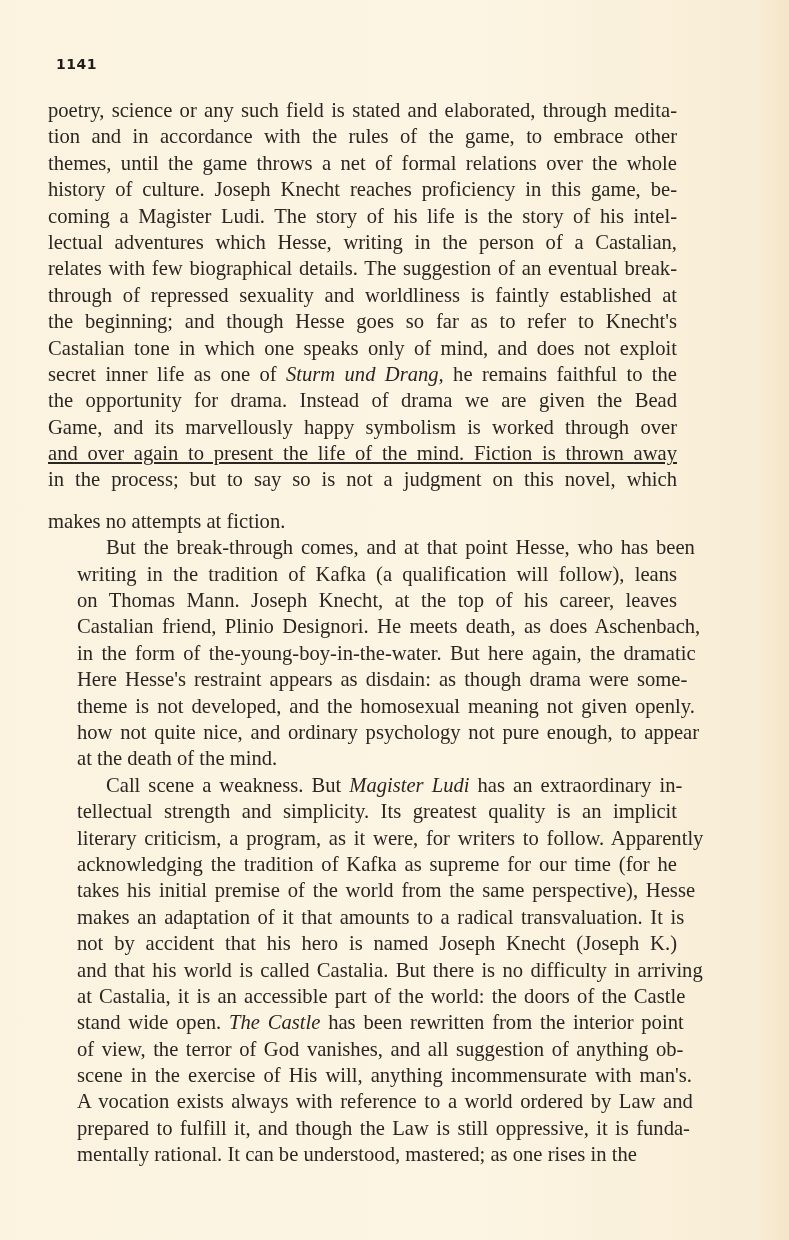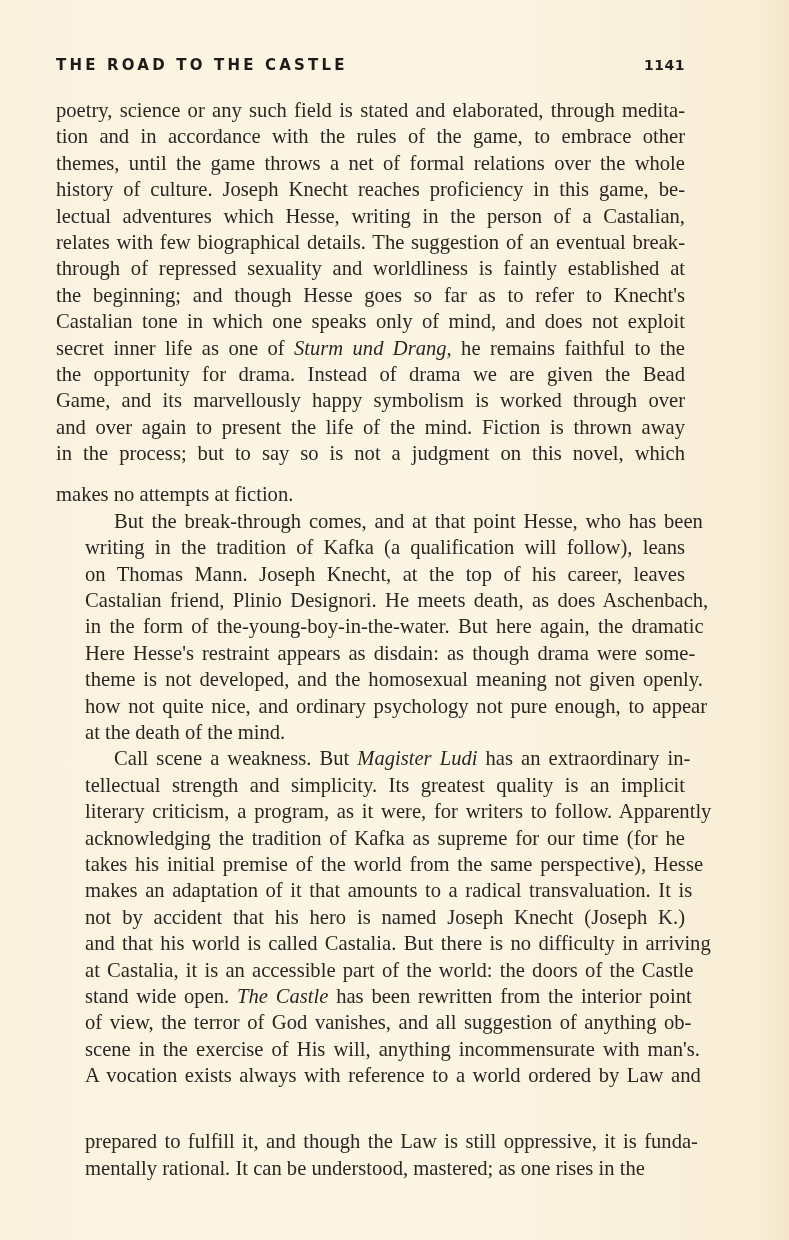--- a/index.html
+++ b/index.html
@@ -36,21 +36,21 @@
     }
     .running-title {
       letter-spacing: 3.2px;
     }
     .page-number {
       letter-spacing: 0.5px;
       font-size: 14px;
     }
     .body-text {
       position: absolute;
-      left: 56px;
+      left: 48px;
       top: 97px;
       width: 629px;
       font-size: 20.6px;
       line-height: 26.4px;
       text-align: justify;
     }
     .para {
       margin: 0;
       text-align: justify;
       hyphens: none;
@@ -70,39 +70,39 @@
     }
     em {
       font-style: italic;
     }
   </style>
 </head>
 <body>
 
 <div class="page">
   <div class="running-head">
-    <span class="running-title">THE ROAD TO THE CASTLE</span>
     <span class="page-number">1141</span>
   </div>
 
   <div class="body-text" id="body-text">
       <div class="para">
         <span class="line" style="white-space: nowrap; display: block; word-spacing: 0px;"><span>poetry, science or any such field is stated and elaborated, through medita-</span></span>
         <span class="line" style="white-space: nowrap; display: block; word-spacing: 0px;"><span>tion and in accordance with the rules of the game, to embrace other</span></span>
         <span class="line" style="white-space: nowrap; display: block; word-spacing: 0px;"><span>themes, until the game throws a net of formal relations over the whole</span></span>
         <span class="line" style="white-space: nowrap; display: block; word-spacing: 0px;"><span>history of culture. Joseph Knecht reaches proficiency in this game, be-</span></span>
+        <span class="line" style="white-space: nowrap; display: block; word-spacing: 0px;"><span>coming a Magister Ludi. The story of his life is the story of his intel-</span></span>
         <span class="line" style="white-space: nowrap; display: block; word-spacing: 0px;"><span>lectual adventures which Hesse, writing in the person of a Castalian,</span></span>
         <span class="line" style="white-space: nowrap; display: block; word-spacing: 0px;"><span>relates with few biographical details. The suggestion of an eventual break-</span></span>
         <span class="line" style="white-space: nowrap; display: block; word-spacing: 0px;"><span>through of repressed sexuality and worldliness is faintly established at</span></span>
         <span class="line" style="white-space: nowrap; display: block; word-spacing: 0px;"><span>the beginning; and though Hesse goes so far as to refer to Knecht's</span></span>
         <span class="line" style="white-space: nowrap; display: block; word-spacing: 0px;"><span>Castalian tone in which one speaks only of mind, and does not exploit</span></span>
         <span class="line" style="white-space: nowrap; display: block; word-spacing: 0.00120192px;"><span>secret inner life as one of </span><em>Sturm und Drang,</em><span> he remains faithful to the</span></span>
         <span class="line" style="white-space: nowrap; display: block; word-spacing: 0px;"><span>the opportunity for drama. Instead of drama we are given the Bead</span></span>
         <span class="line" style="white-space: nowrap; display: block; word-spacing: 0px;"><span>Game, and its marvellously happy symbolism is worked through over</span></span>
-        <span class="line" style="white-space: nowrap; display: block; word-spacing: 0px;"><span>and over again to present the life of the mind. Fiction is thrown away</span></span>
+        <span class="line" style="white-space: nowrap; display: block; word-spacing: 0px; text-decoration: underline;"><span>and over again to present the life of the mind. Fiction is thrown away</span></span>
         <span class="line" style="white-space: nowrap; display: block; word-spacing: 0px;"><span>in the process; but to say so is not a judgment on this novel, which</span></span>
         <span class="line last" style="white-space: nowrap; display: block; margin-top: 15px;"><span>makes no attempts at fiction.</span></span>
       </div>
       <div class="para indent">
         <span class="line" style="padding-left: 29px; white-space: nowrap; display: block; word-spacing: 2.63636px;"><span>But the break-through comes, and at that point Hesse, who has been</span></span>
         <span class="line" style="white-space: nowrap; display: block; word-spacing: 2.9px;"><span>writing in the tradition of Kafka (a qualification will follow), leans</span></span>
         <span class="line" style="white-space: nowrap; display: block; word-spacing: 2.63636px;"><span>on Thomas Mann. Joseph Knecht, at the top of his career, leaves</span></span>
         <span class="line" style="white-space: nowrap; display: block; word-spacing: 3.22222px;"><span>Castalian friend, Plinio Designori. He meets death, as does Aschenbach,</span></span>
         <span class="line" style="white-space: nowrap; display: block; word-spacing: 3.22222px;"><span>in the form of the-young-boy-in-the-water. But here again, the dramatic</span></span>
         <span class="line" style="white-space: nowrap; display: block; word-spacing: 2.9px;"><span>Here Hesse's restraint appears as disdain: as though drama were some-</span></span>
@@ -117,17 +117,17 @@
         <span class="line" style="white-space: nowrap; display: block; word-spacing: 2.63636px;"><span>acknowledging the tradition of Kafka as supreme for our time (for he</span></span>
         <span class="line" style="white-space: nowrap; display: block; word-spacing: 2.63636px;"><span>takes his initial premise of the world from the same perspective), Hesse</span></span>
         <span class="line" style="white-space: nowrap; display: block; word-spacing: 2.41667px;"><span>makes an adaptation of it that amounts to a radical transvaluation. It is</span></span>
         <span class="line" style="white-space: nowrap; display: block; word-spacing: 2.63636px;"><span>not by accident that his hero is named Joseph Knecht (Joseph K.)</span></span>
         <span class="line" style="white-space: nowrap; display: block; word-spacing: 2.23077px;"><span>and that his world is called Castalia. But there is no difficulty in arriving</span></span>
         <span class="line" style="white-space: nowrap; display: block; word-spacing: 2.07143px;"><span>at Castalia, it is an accessible part of the world: the doors of the Castle</span></span>
         <span class="line" style="white-space: nowrap; display: block; word-spacing: 2.63636px;"><span>stand wide open. </span><em>The Castle</em><span> has been rewritten from the interior point</span></span>
         <span class="line" style="white-space: nowrap; display: block; word-spacing: 2.41667px;"><span>of view, the terror of God vanishes, and all suggestion of anything ob-</span></span>
         <span class="line" style="white-space: nowrap; display: block; word-spacing: 2.9px;"><span>scene in the exercise of His will, anything incommensurate with man's.</span></span>
         <span class="line" style="white-space: nowrap; display: block; word-spacing: 2.41667px;"><span>A vocation exists always with reference to a world ordered by Law and</span></span>
-        <span class="line" style="white-space: nowrap; display: block; word-spacing: 2.23077px; margin-top: 40px;"><span>prepared to fulfill it, and though the Law is still oppressive, it is funda-</span></span>
+        <span class="line" style="white-space: nowrap; display: block; word-spacing: 2.23077px;"><span>prepared to fulfill it, and though the Law is still oppressive, it is funda-</span></span>
         <span class="line last" style="white-space: nowrap; display: block;"><span>mentally rational. It can be understood, mastered; as one rises in the</span></span>
       </div>
     </div>
 </div>
 
 </body></html>

